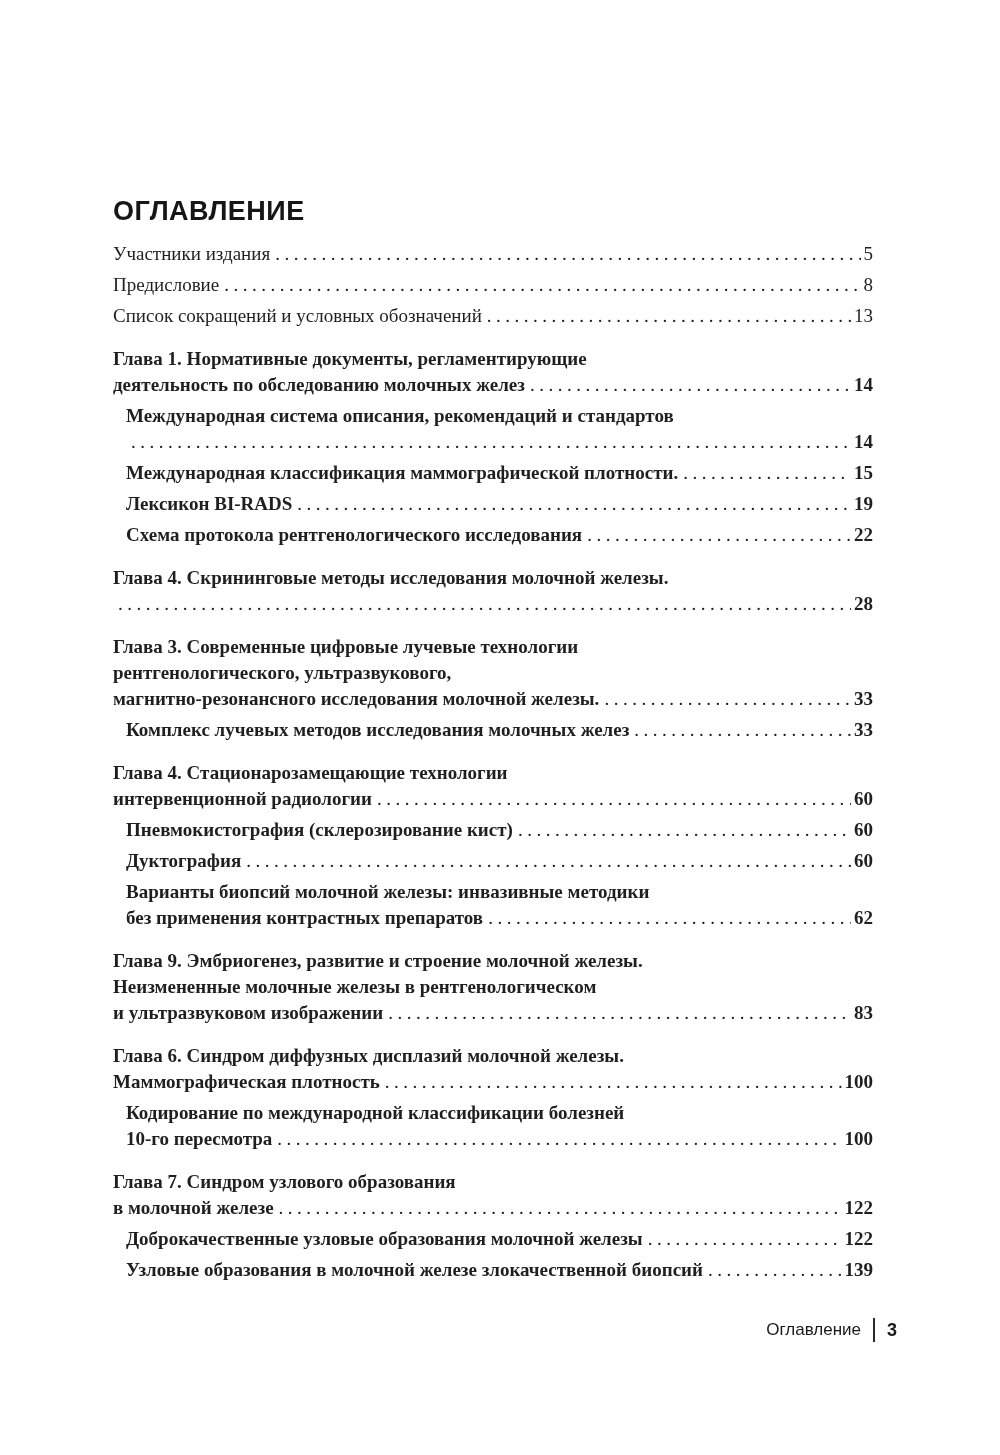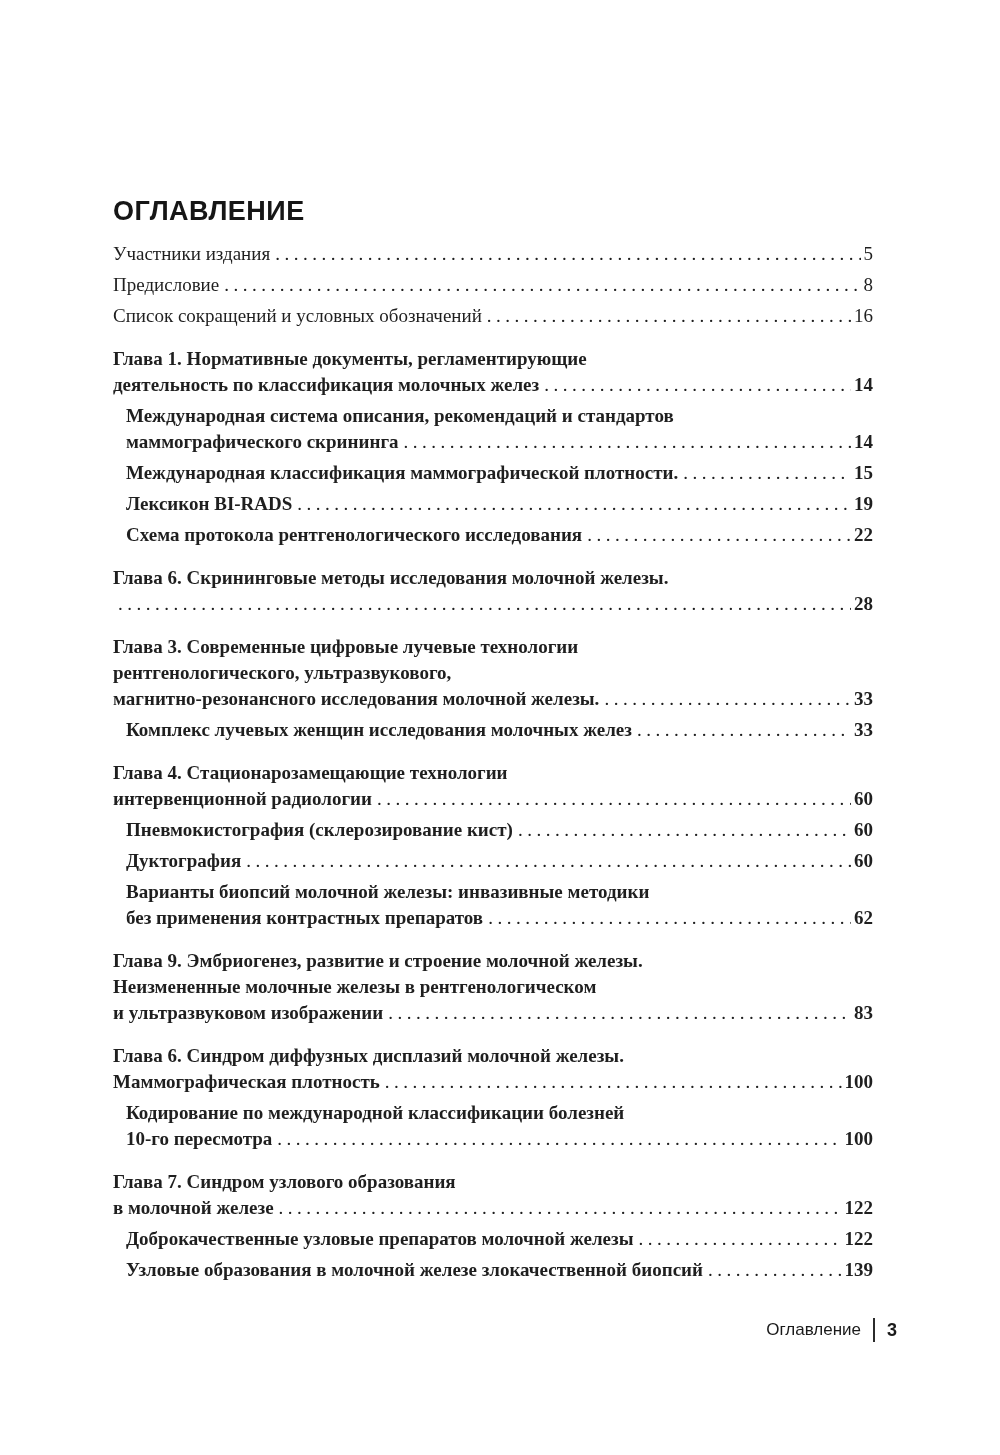--- a/index.html
+++ b/index.html
@@ -89,35 +89,34 @@
           <div class="line last">
             <span class="txt">Предисловие</span>
             <span class="leader"></span>
             <span class="pg">8</span>
           </div>
         </div>
         <div class="entry top">
           <div class="line last">
             <span class="txt">Список сокращений и условных обозначений</span>
             <span class="leader"></span>
-            <span class="pg">16</span>
+            <span class="pg">13</span>
           </div>
         </div>
         <div class="entry chapter">
           <div class="line"><span class="txt">Глава 1. Нормативные документы, регламентирующие</span></div>
           <div class="line last">
-            <span class="txt">деятельность по классификация молочных желез</span>
+            <span class="txt">деятельность по обследованию молочных желез</span>
             <span class="leader"></span>
             <span class="pg">14</span>
           </div>
         </div>
         <div class="entry sub">
           <div class="line"><span class="txt">Международная система описания, рекомендаций и стандартов</span></div>
           <div class="line last">
-            <span class="txt">маммографического скрининга</span>
             <span class="leader"></span>
             <span class="pg">14</span>
           </div>
         </div>
         <div class="entry sub">
           <div class="line last">
             <span class="txt">Международная классификация маммографической плотности.</span>
             <span class="leader"></span>
             <span class="pg">15</span>
           </div>
@@ -130,38 +129,38 @@
           </div>
         </div>
         <div class="entry sub">
           <div class="line last">
             <span class="txt">Схема протокола рентгенологического исследования</span>
             <span class="leader"></span>
             <span class="pg">22</span>
           </div>
         </div>
         <div class="entry chapter">
-          <div class="line"><span class="txt">Глава 6. Скрининговые методы исследования молочной железы.</span></div>
+          <div class="line"><span class="txt">Глава 4. Скрининговые методы исследования молочной железы.</span></div>
           <div class="line last">
             <span class="leader"></span>
             <span class="pg">28</span>
           </div>
         </div>
         <div class="entry chapter">
           <div class="line"><span class="txt">Глава 3. Современные цифровые лучевые технологии</span></div>
           <div class="line"><span class="txt">рентгенологического, ультразвукового,</span></div>
           <div class="line last">
             <span class="txt">магнитно-резонансного исследования молочной железы.</span>
             <span class="leader"></span>
             <span class="pg">33</span>
           </div>
         </div>
         <div class="entry sub">
           <div class="line last">
-            <span class="txt">Комплекс лучевых женщин исследования молочных желез</span>
+            <span class="txt">Комплекс лучевых методов исследования молочных желез</span>
             <span class="leader"></span>
             <span class="pg">33</span>
           </div>
         </div>
         <div class="entry chapter">
           <div class="line"><span class="txt">Глава 4. Стационарозамещающие технологии</span></div>
           <div class="line last">
             <span class="txt">интервенционной радиологии</span>
             <span class="leader"></span>
             <span class="pg">60</span>
@@ -217,21 +216,21 @@
         <div class="entry chapter">
           <div class="line"><span class="txt">Глава 7. Синдром узлового образования</span></div>
           <div class="line last">
             <span class="txt">в молочной железе</span>
             <span class="leader"></span>
             <span class="pg">122</span>
           </div>
         </div>
         <div class="entry sub">
           <div class="line last">
-            <span class="txt">Доброкачественные узловые препаратов молочной железы</span>
+            <span class="txt">Доброкачественные узловые образования молочной железы</span>
             <span class="leader"></span>
             <span class="pg">122</span>
           </div>
         </div>
         <div class="entry sub">
           <div class="line last">
             <span class="txt">Узловые образования в молочной железе злокачественной биопсий</span>
             <span class="leader"></span>
             <span class="pg">139</span>
           </div>

